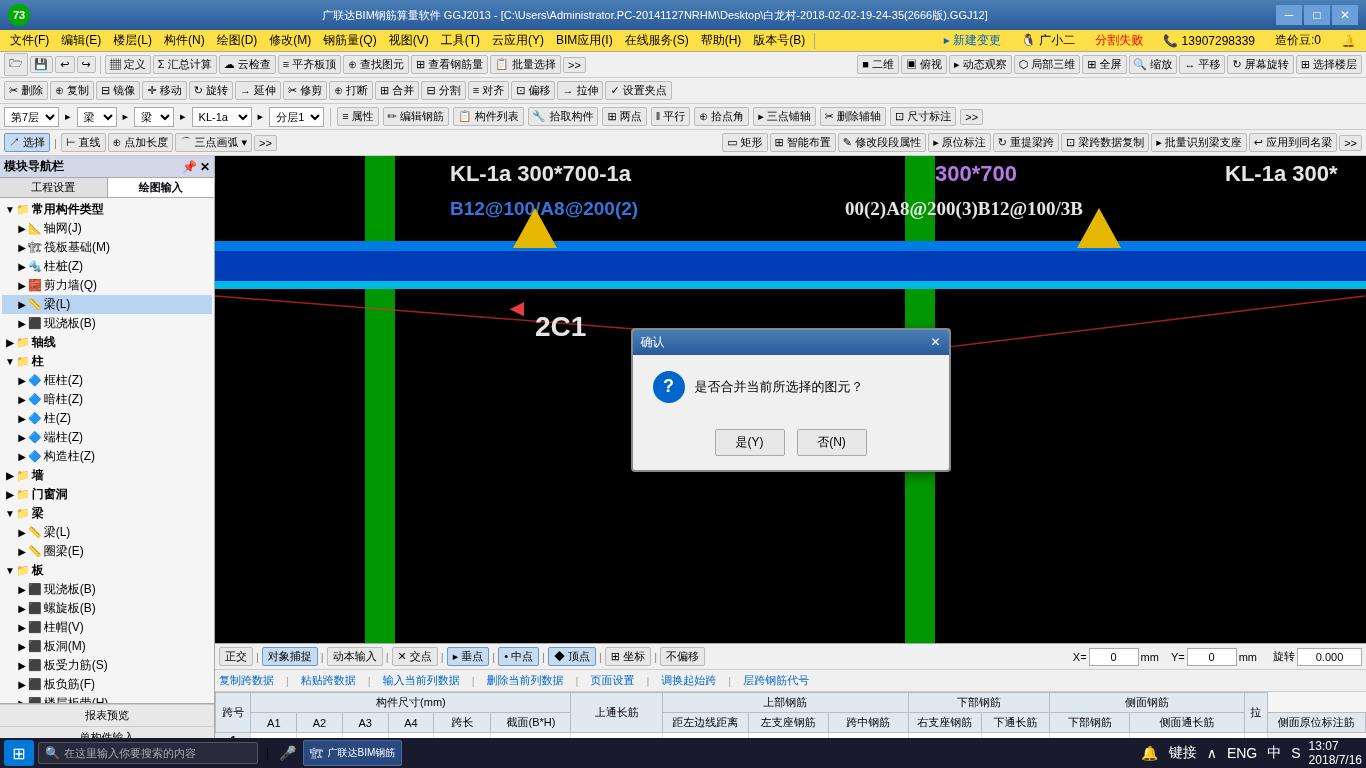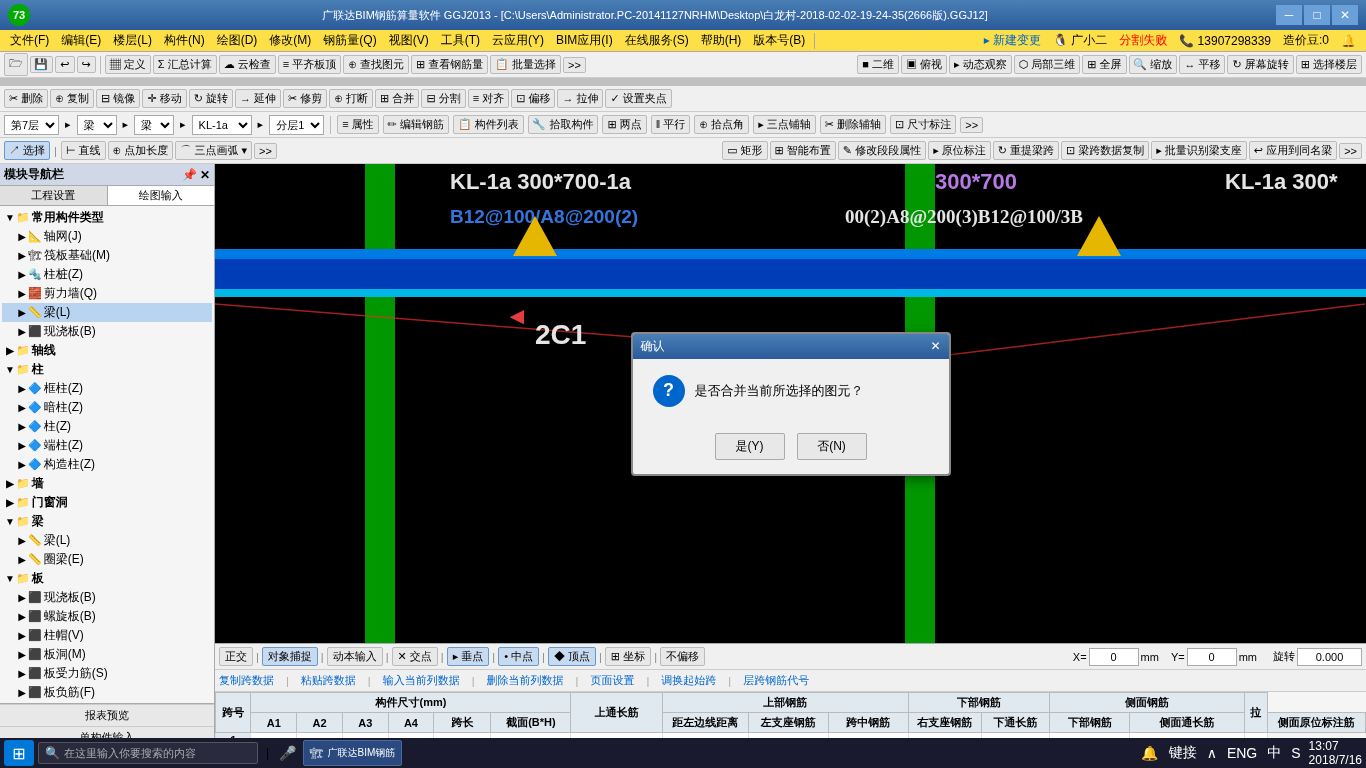--- a/index.html
+++ b/index.html
@@ -30,21 +30,21 @@
       display: flex;
       align-items: center;
       padding: 0 4px;
       border-bottom: 1px solid #aaa;
       font-size: 12px;
     }
     #menu-bar .menu-item {
       padding: 1px 6px; cursor: pointer; white-space: nowrap;
     }
     #menu-bar .separator { width: 1px; height: 16px; background: #aaa; margin: 0 3px; }
-    #right-menu { margin-left: auto; display: flex; align-items: center; gap: 0; font-size: 12px; }
+    #right-menu { margin-left: auto; display: flex; align-items: center; gap: 8px; font-size: 12px; }
 
     
     #toolbar1 {
       height: 26px;
       background: #f0f0f0;
       display: flex;
       align-items: center;
       padding: 0 4px;
       border-bottom: 1px solid #ccc;
       gap: 2px;
@@ -59,21 +59,20 @@
     
     #toolbar2 {
       height: 26px;
       background: #f0f0f0;
       display: flex;
       align-items: center;
       padding: 0 4px;
       border-bottom: 1px solid #ccc;
       gap: 2px;
       font-size: 11px;
-      margin-top: 8px;
     }
 
     
     #toolbar3 {
       height: 26px;
       background: #f0f0f0;
       display: flex;
       align-items: center;
       padding: 0 4px;
       border-bottom: 1px solid #ccc;
@@ -122,21 +121,21 @@
 
     #nav-tabs {
       display: flex;
       background: #e0e0e0;
       border-bottom: 1px solid #aaa;
     }
     .nav-tab {
       flex: 1; text-align: center; padding: 2px 12px; cursor: pointer;
       border-right: 1px solid #aaa; font-size: 11px;
     }
-    .nav-tab.active { background: white; border-bottom: none; }
+    .nav-tab.active { background: white; border-bottom: none; font-weight: bold; }
     .nav-tab:last-child { border-right: none; }
 
     #tree-container {
       flex: 1;
       overflow-y: auto;
       padding: 2px;
     }
     .tree-item {
       display: flex;
       align-items: center;
@@ -272,21 +271,21 @@
       width: 100%;
       border-collapse: collapse;
       font-size: 11px;
     }
     #data-table th {
       background: #e0e8f0;
       border: 1px solid #bbb;
       padding: 2px 4px;
       text-align: center;
       white-space: nowrap;
-      font-weight: bold;
+      font-weight: normal;
     }
     #data-table td {
       background: white;
       border: 1px solid #ddd;
       padding: 1px 4px;
       text-align: center;
       white-space: nowrap;
     }
     #data-table .row-num {
       background: #e0e8f0;

